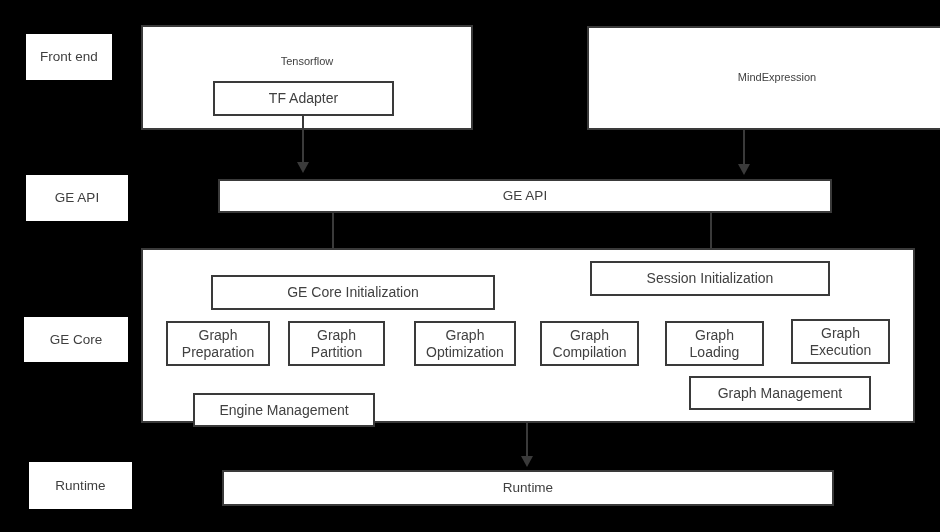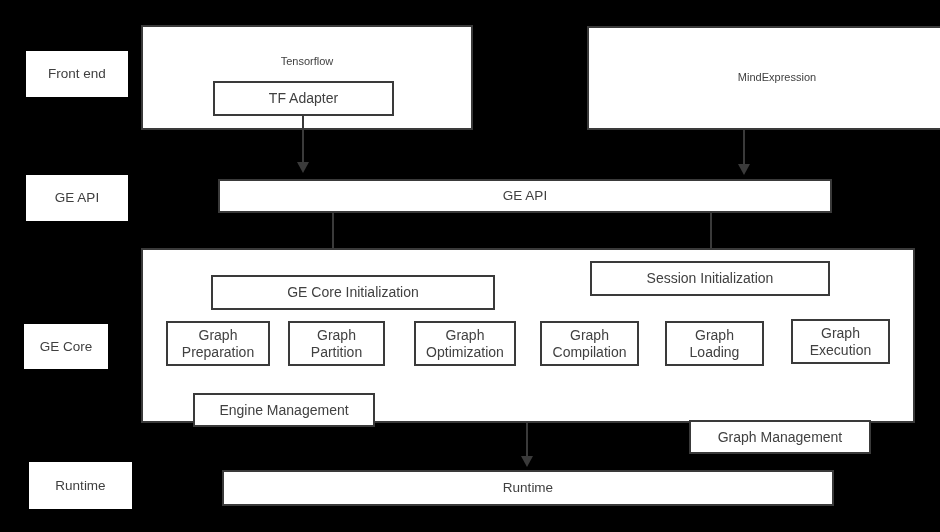--- a/index.html
+++ b/index.html
@@ -70,25 +70,25 @@
     border-left: 6px solid transparent;
     border-right: 6px solid transparent;
     border-top: 11px solid #3a3a3a;
   }
 </style>
 </head>
 <body>
 
 <div id="canvas">
 
-  <div class="box rail-label" style="left:26px; top:51px; width:102px; height:46px;">Front end</div>
+  <div class="box rail-label" style="left:26px; top:34px; width:86px; height:46px;">Front end</div>
 
   <div class="box rail-label" style="left:26px; top:175px; width:102px; height:46px;">GE API</div>
 
-  <div class="box rail-label" style="left:24px; top:324px; width:84px; height:45px;text-align:center;">GE Core</div>
+  <div class="box rail-label" style="left:24px; top:317px; width:104px; height:45px;text-align:center;">GE Core</div>
 
   <div class="box rail-label" style="left:29px; top:462px; width:103px; height:47px;">Runtime</div>
 
   <div class="box panel" style="left:141px; top:25px; width:332px; height:105px;">
     <span class="panel-title">Tensorflow</span>
   </div>
 
   <div class="box tile" style="left:213px; top:81px; width:181px; height:35px;">TF Adapter</div>
 
   <div class="box panel" style="left:587px; top:26px; width:380px; height:104px;">
@@ -129,20 +129,20 @@
 
   <div class="box tile" style="left:665px; top:321px; width:99px; height:45px;">Graph
 Loading</div>
 
   <div class="box tile" style="left:791px; top:319px; width:99px; height:45px;">Graph
 Execution</div>
 
   <div class="box tile" style="left:193px; top:376px; width:182px; height:34px;margin-top:17px;">Engine Management</div>
 
 
-  <div class="box tile" style="left:689px; top:376px; width:182px; height:34px;margin-top:44px;">Graph Management</div>
+  <div class="box tile" style="left:689px; top:376px; width:182px; height:34px;">Graph Management</div>
 
   <div class="conn-line" style="left:526px; top:423px; height:35px;"></div>
   <div class="conn-head" style="left:521px; top:456px;"></div>
 
   <div class="box wide-bar" style="left:222px; top:470px; width:612px; height:36px;">Runtime</div>
 
 </div>
 
 </body></html>

